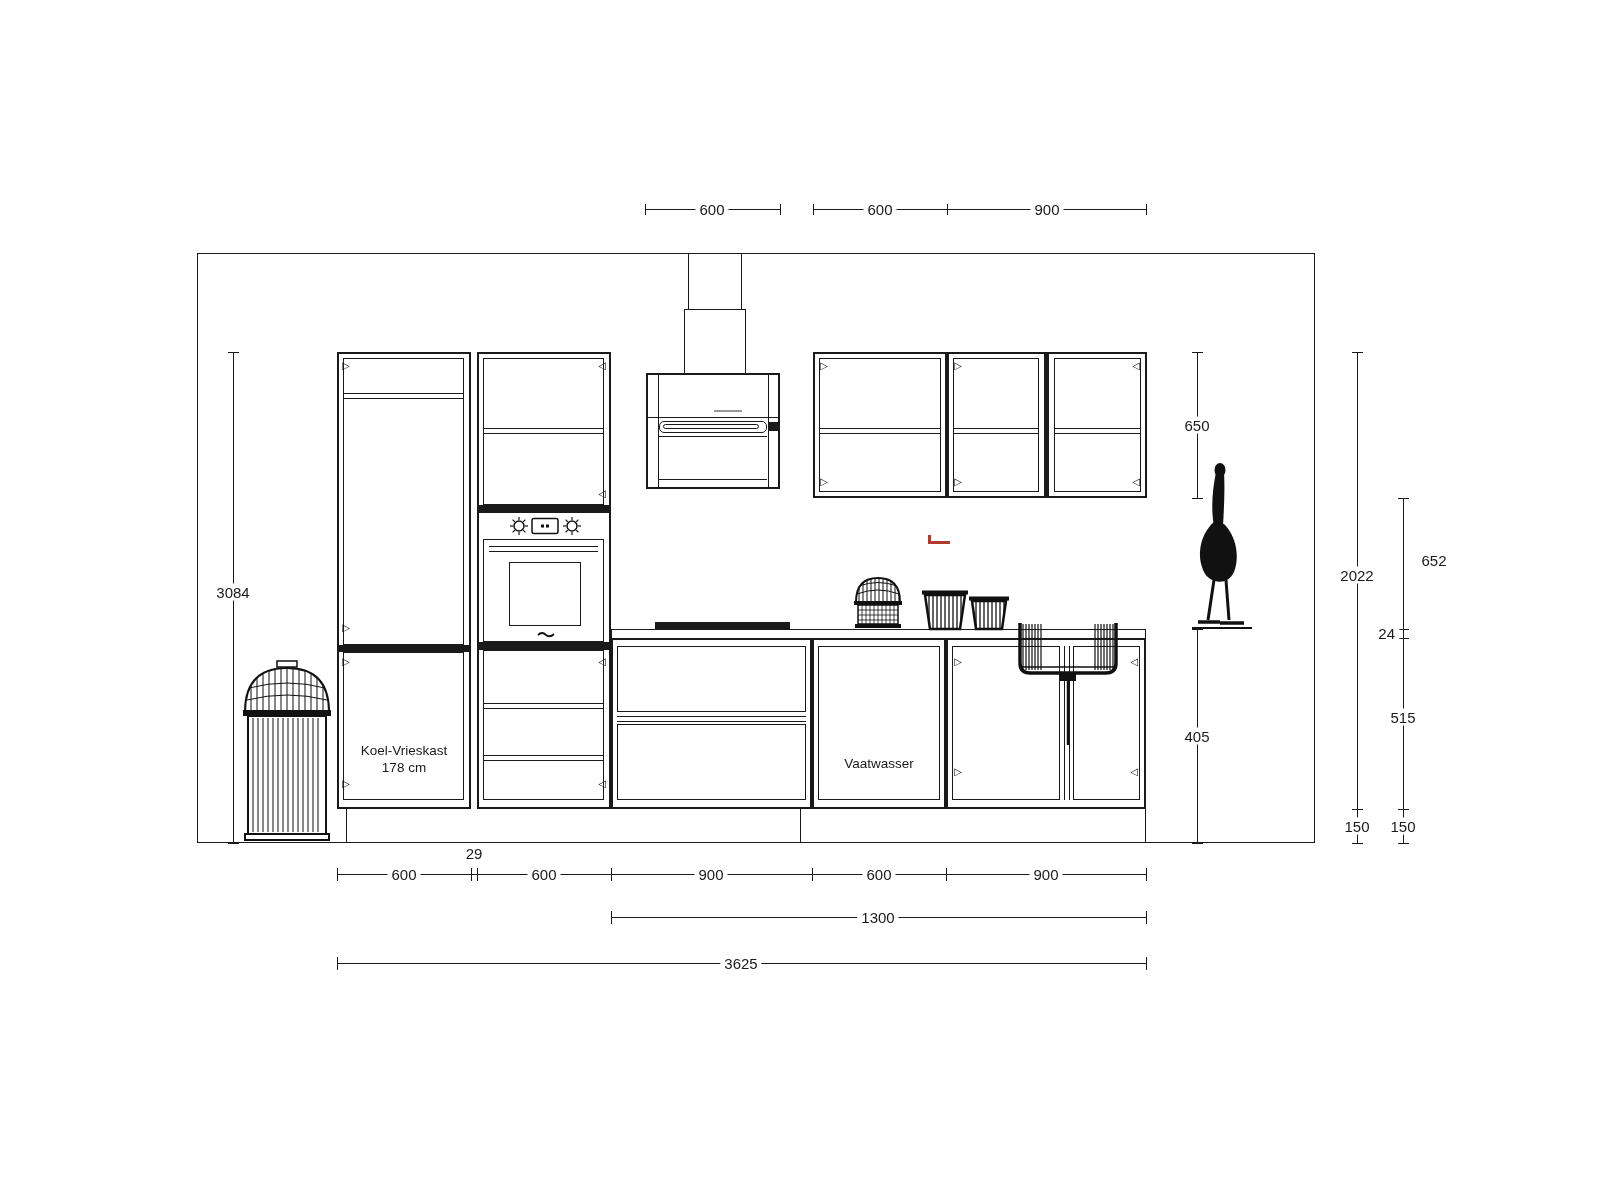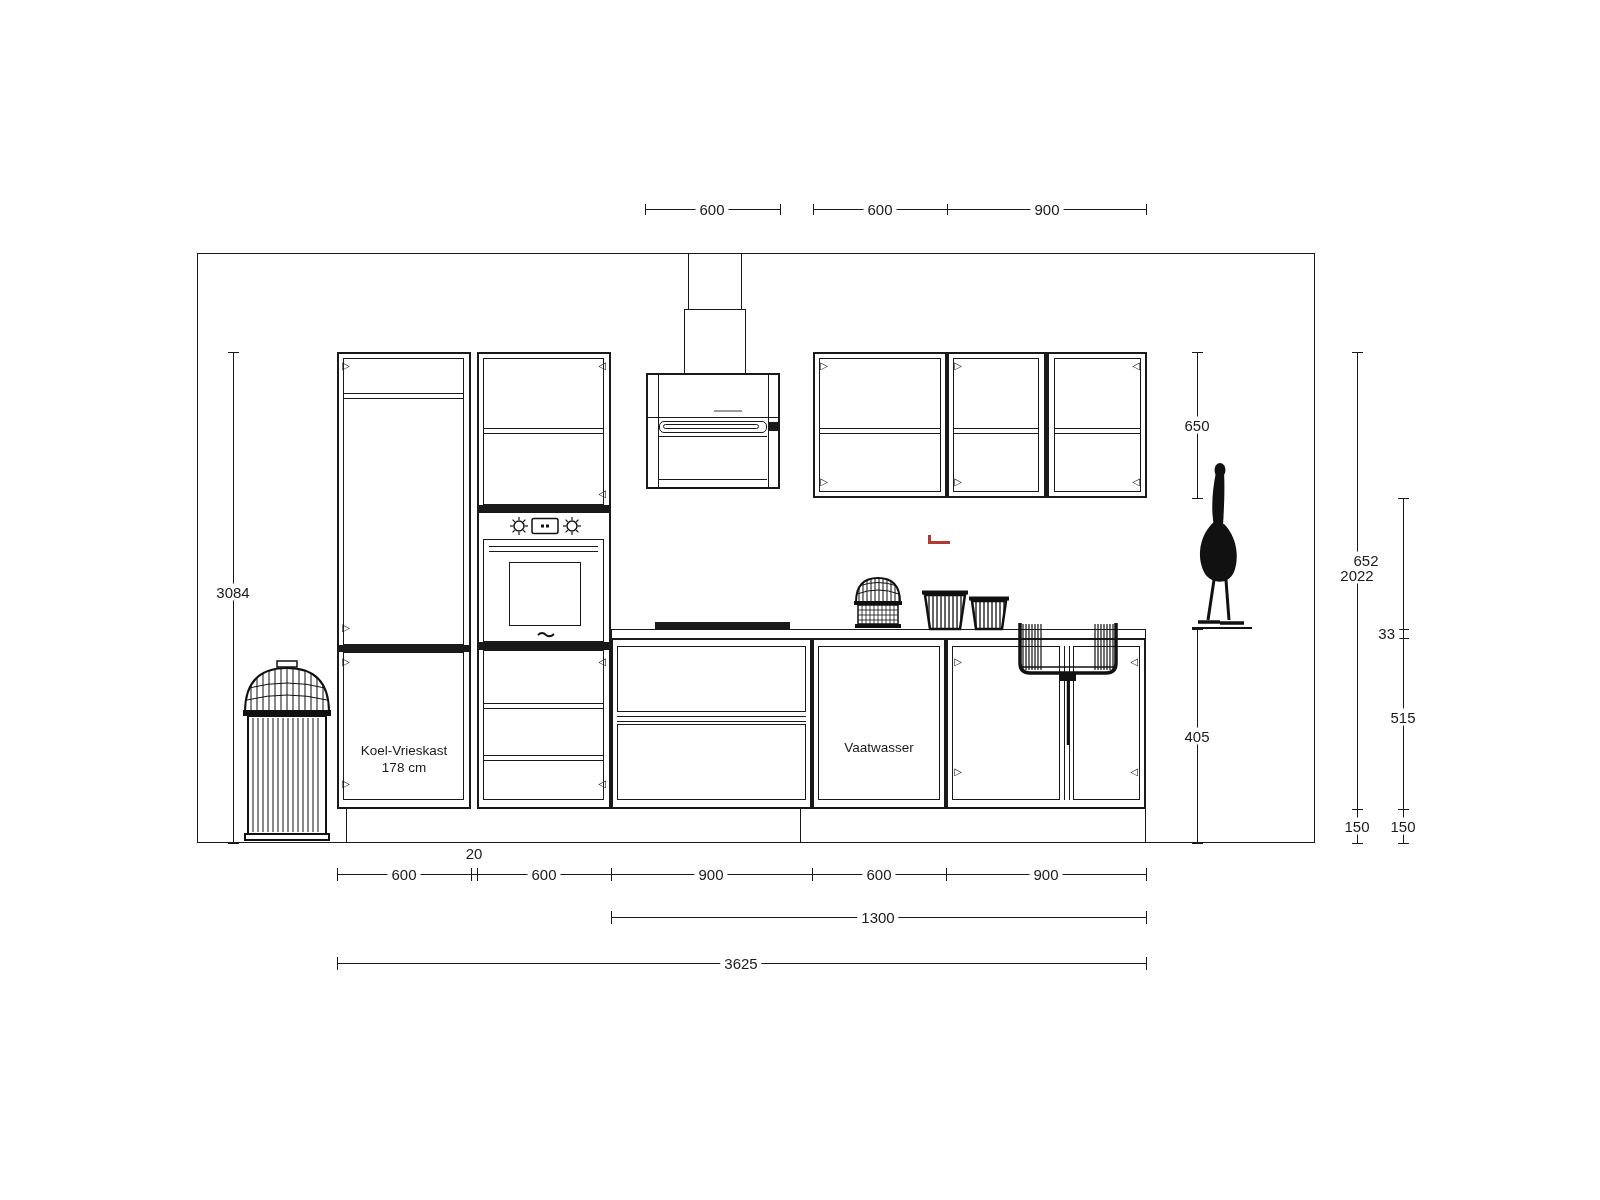--- a/index.html
+++ b/index.html
@@ -129,21 +129,21 @@
   <div class="blk" style="left:655px;top:622px;width:135px;height:7px"></div>
 
   <div class="bx" style="left:611px;top:638px;width:201px;height:171px"></div>
   <div class="b1" style="left:617px;top:646px;width:189px;height:66px"></div>
   <div class="ln" style="left:617px;top:716px;width:189px;height:1px"></div>
   <div class="ln" style="left:617px;top:721px;width:189px;height:1px"></div>
   <div class="b1" style="left:617px;top:724px;width:189px;height:76px"></div>
 
   <div class="bx" style="left:812px;top:638px;width:134px;height:171px"></div>
   <div class="b1" style="left:818px;top:646px;width:122px;height:154px"></div>
-  <div class="lbl" style="left:879px;top:747px">Vaatwasser</div>
+  <div class="lbl" style="left:879px;top:763px">Vaatwasser</div>
 
   <div class="bx" style="left:946px;top:638px;width:200px;height:171px"></div>
   <div class="b1" style="left:952px;top:646px;width:108px;height:154px"></div>
   <div class="ln" style="left:1064px;top:646px;width:1px;height:154px"></div>
   <div class="ln" style="left:1069px;top:646px;width:1px;height:154px"></div>
   <div class="b1" style="left:1073px;top:646px;width:67px;height:154px"></div>
   <span class="hinge" style="left:958px;top:662px">▷</span>
   <span class="hinge" style="left:958px;top:772px">▷</span>
   <span class="hinge" style="left:1134px;top:662px">◁</span>
   <span class="hinge" style="left:1134px;top:772px">◁</span>
@@ -347,41 +347,41 @@
   <div class="ln" style="left:1352px;top:352px;width:11px;height:1px"></div>
   <div class="ln" style="left:1352px;top:809px;width:11px;height:1px"></div>
   <div class="dl" style="left:1357px;top:575px">2022</div>
   <div class="ln" style="left:1357px;top:809px;width:1px;height:34px"></div>
   <div class="ln" style="left:1352px;top:843px;width:11px;height:1px"></div>
   <div class="dl" style="left:1357px;top:826px">150</div>
 
   <div class="ln" style="left:1403px;top:498px;width:1px;height:131px"></div>
   <div class="ln" style="left:1398px;top:498px;width:11px;height:1px"></div>
   <div class="ln" style="left:1398px;top:629px;width:11px;height:1px"></div>
-  <div class="dl" style="left:1366px;top:560px">652</div>
+  <div class="dl" style="left:1434px;top:560px">652</div>
   <div class="ln" style="left:1403px;top:629px;width:1px;height:9px"></div>
   <div class="ln" style="left:1398px;top:638px;width:11px;height:1px"></div>
-  <div class="dl ralign" style="left:1399px;top:633px">33</div>
+  <div class="dl ralign" style="left:1399px;top:633px">24</div>
   <div class="ln" style="left:1403px;top:638px;width:1px;height:171px"></div>
   <div class="ln" style="left:1398px;top:809px;width:11px;height:1px"></div>
   <div class="dl" style="left:1403px;top:717px">515</div>
   <div class="ln" style="left:1403px;top:809px;width:1px;height:34px"></div>
   <div class="ln" style="left:1398px;top:843px;width:11px;height:1px"></div>
   <div class="dl" style="left:1403px;top:826px">150</div>
 
   <div class="ln" style="left:337px;top:874px;width:809px;height:1px"></div>
   <div class="ln" style="left:337px;top:868px;width:1px;height:13px"></div>
   <div class="ln" style="left:471px;top:868px;width:1px;height:13px"></div>
   <div class="ln" style="left:477px;top:868px;width:1px;height:13px"></div>
   <div class="ln" style="left:611px;top:868px;width:1px;height:13px"></div>
   <div class="ln" style="left:812px;top:868px;width:1px;height:13px"></div>
   <div class="ln" style="left:946px;top:868px;width:1px;height:13px"></div>
   <div class="ln" style="left:1146px;top:868px;width:1px;height:13px"></div>
   <div class="dl" style="left:404px;top:874px">600</div>
-  <div class="dl nobg" style="left:474px;top:853px">20</div>
+  <div class="dl nobg" style="left:474px;top:853px">29</div>
   <div class="dl" style="left:544px;top:874px">600</div>
   <div class="dl" style="left:711px;top:874px">900</div>
   <div class="dl" style="left:879px;top:874px">600</div>
   <div class="dl" style="left:1046px;top:874px">900</div>
 
   <div class="ln" style="left:611px;top:917px;width:535px;height:1px"></div>
   <div class="ln" style="left:611px;top:911px;width:1px;height:13px"></div>
   <div class="ln" style="left:1146px;top:911px;width:1px;height:13px"></div>
   <div class="dl" style="left:878px;top:917px">1300</div>
 

